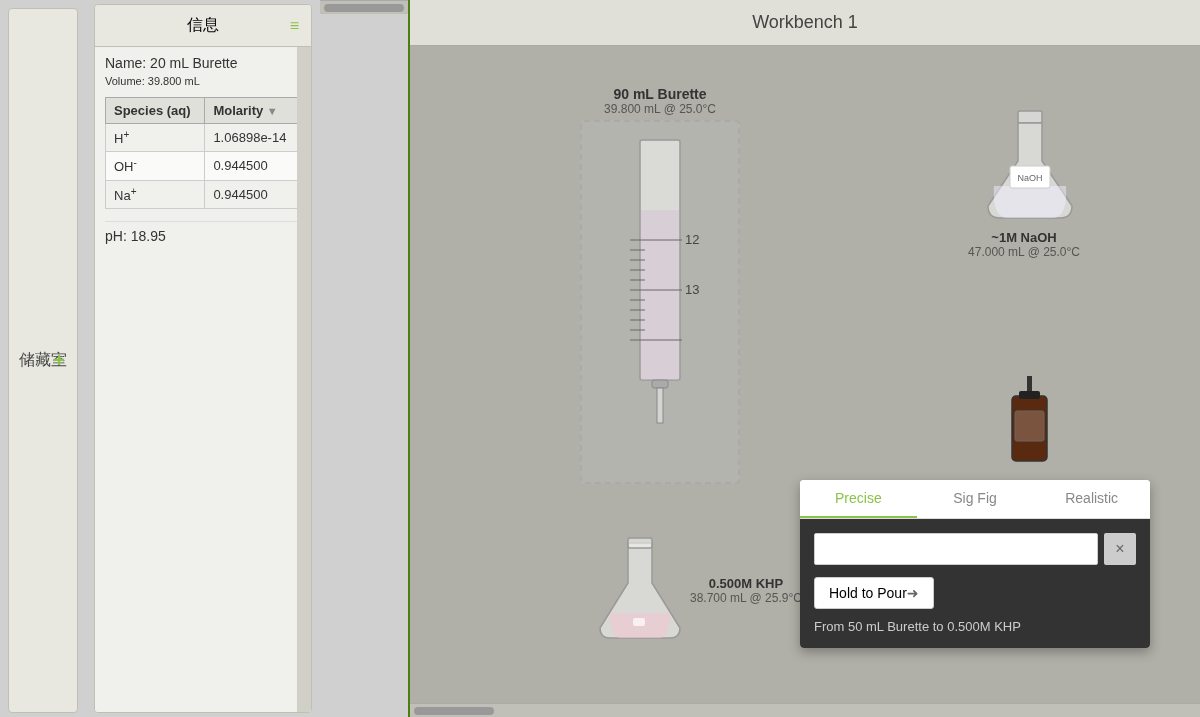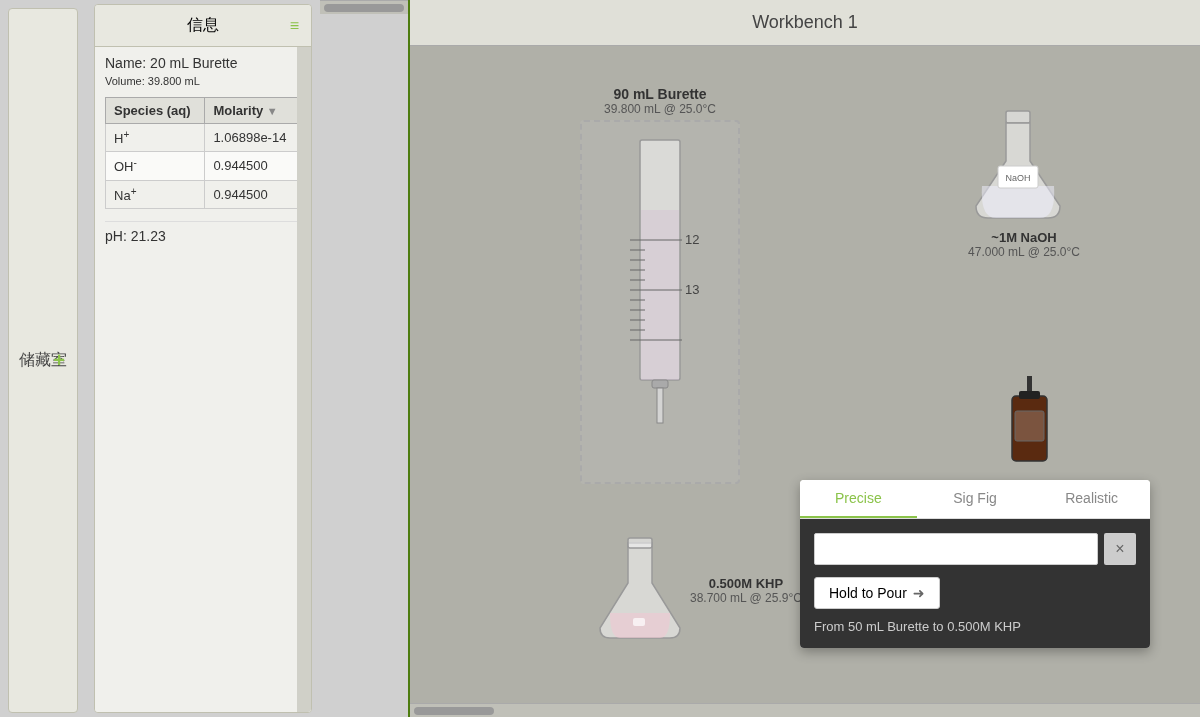--- a/index.html
+++ b/index.html
@@ -274,21 +274,21 @@
       color: #555;
     }
 
     
     .flask-top-right {
       position: absolute;
       right: 120px;
       top: 60px;
       display: flex;
       flex-direction: column;
-      align-items: flex-start;
+      align-items: flex-end;
     }
 
     .flask-top-right-label {
       text-align: center;
       margin-top: 4px;
     }
 
     .flask-top-right-label .name {
       font-size: 13px;
       font-weight: bold;
@@ -381,21 +381,21 @@
 
     .pour-btn {
       background: white;
       border: 1px solid #ccc;
       border-radius: 3px;
       padding: 7px 14px;
       font-size: 14px;
       cursor: pointer;
       display: flex;
       align-items: center;
-      gap: 6px;
+      gap: 0;
       margin-bottom: 10px;
     }
 
     .pour-btn-arrow {
       color: #666;
     }
 
     .popup-description {
       color: #ccc;
       font-size: 13px;
@@ -467,21 +467,21 @@
               <td>0.944500</td>
             </tr>
             <tr>
               <td>Na<sup>+</sup></td>
               <td>0.944500</td>
             </tr>
           </tbody>
         </table>
 
 
-        <div class="ph-row">pH: 21.23</div>
+        <div class="ph-row">pH: 18.95</div>
       </div>
     </div>
 
     <div class="bottom-scrollbar">
       <div class="scrollbar-thumb"></div>
     </div>
   </div>
 
   <div class="right-panel">
     <div class="workbench-header">Workbench 1</div>

